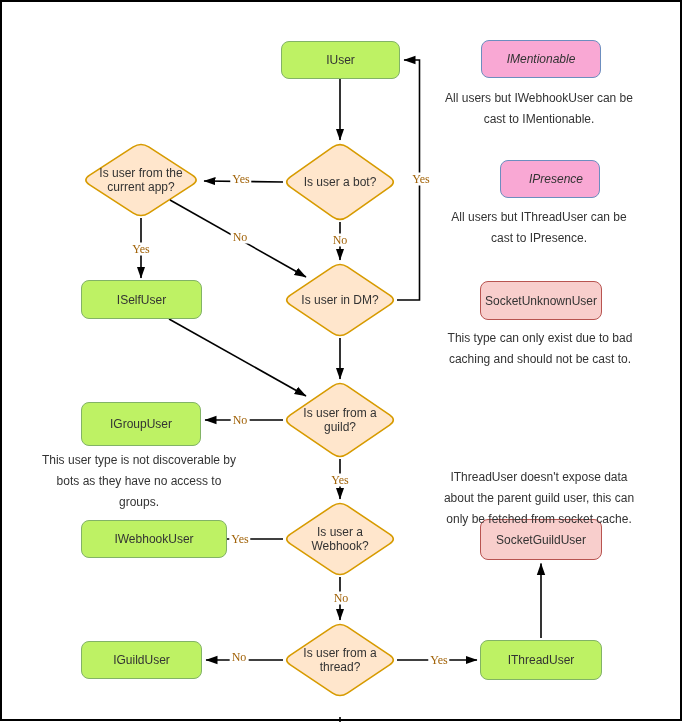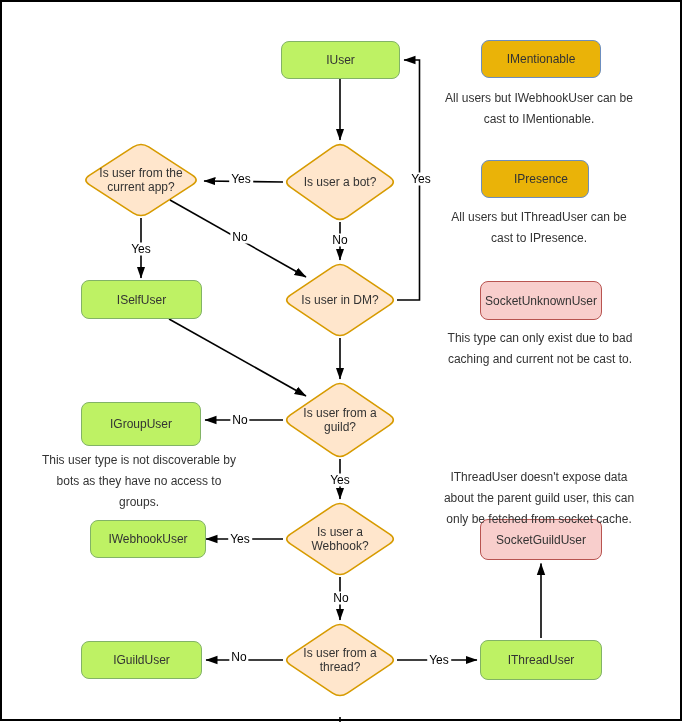--- a/index.html
+++ b/index.html
@@ -10,31 +10,31 @@
     color:#333;
   }
   svg.layer { position:absolute; left:0; top:0; }
   .node {
     position:absolute; box-sizing:border-box;
     border-radius:8px; border:1.5px solid;
     display:flex; align-items:center; justify-content:center;
     font-size:12px; color:#333; text-align:center;
   }
   .node.green { background:#bef264; border-color:#82b366; }
-  .node.blue  { background:#eab308; border-color:#6c8ebf; }
+  .node.blue  { background:#f9a8d4; border-color:#6c8ebf;font-style:italic; }
   .node.red   { background:#f8cecc; border-color:#b85450; }
   .dlabel {
     position:absolute; transform:translate(-50%,-50%);
     text-align:center; font-size:12px; line-height:14px;
     color:#333; white-space:pre-line; width:120px; pointer-events:none;
   }
   .elabel {
     position:absolute; transform:translate(-50%,-50%);
     background:#ffffff; padding:0 2px;
-    font-size:12px; color:#000000; line-height:13px;
+    font-size:12px; color:#a16207; line-height:13px;font-family:Liberation Serif, serif;
   }
   .note {
     position:absolute; text-align:center;
     font-size:12px; line-height:21px; color:#333;
     white-space:pre-line;
   }
 </style>
 </head>
 <body>
 
@@ -71,25 +71,25 @@
       <line x1="340" y1="577" x2="340" y2="620" marker-end="url(#arw)"></line>
       <line x1="283" y1="660" x2="206" y2="660" marker-end="url(#arw)"></line>
       <line x1="397" y1="660" x2="477" y2="660" marker-end="url(#arw)"></line>
       <line x1="541" y1="638" x2="541" y2="563.5" marker-end="url(#arw)"></line>
       <line x1="340" y1="717" x2="340" y2="722"></line>
     </g>
   </svg>
 
   <div class="node green" style="left:281px;top:41px;width:119px;height:38px;">IUser</div>
   <div class="node blue" style="left:481px;top:40px;width:120px;height:38px;">IMentionable</div>
-  <div class="node blue" style="left:481px;top:160px;width:108px;height:38px;padding-left:12px;">IPresence</div>
+  <div class="node blue" style="left:500px;top:160px;width:100px;height:38px;padding-left:12px;">IPresence</div>
   <div class="node red" style="left:480px;top:281px;width:122px;height:39px;">SocketUnknownUser</div>
   <div class="node green" style="left:81px;top:280px;width:121px;height:39px;">ISelfUser</div>
   <div class="node green" style="left:81px;top:402px;width:120px;height:44px;">IGroupUser</div>
-  <div class="node green" style="left:90px;top:520px;width:116px;height:38px;">IWebhookUser</div>
+  <div class="node green" style="left:81px;top:520px;width:146px;height:38px;">IWebhookUser</div>
   <div class="node green" style="left:81px;top:641px;width:121px;height:38px;">IGuildUser</div>
   <div class="node red" style="left:480px;top:519px;width:122px;height:41px;text-align:center;">SocketGuildUser</div>
   <div class="node green" style="left:480px;top:640px;width:122px;height:40px;">IThreadUser</div>
 
   <div class="dlabel" style="left:340px;top:182px;">Is user a bot?</div>
   <div class="dlabel" style="left:141px;top:180px;">Is user from the
 current app?</div>
   <div class="dlabel" style="left:340px;top:300px;">Is user in DM?</div>
   <div class="dlabel" style="left:340px;top:420px;">Is user from a
 guild?</div>
@@ -108,20 +108,20 @@
   <div class="elabel" style="left:240px;top:539px;">Yes</div>
   <div class="elabel" style="left:341px;top:598px;">No</div>
   <div class="elabel" style="left:239px;top:657px;">No</div>
   <div class="elabel" style="left:439px;top:660px;">Yes</div>
 
   <div class="note" style="left:419px;top:88px;width:240px;">All users but IWebhookUser can be
 cast to IMentionable.</div>
   <div class="note" style="left:419px;top:207px;width:240px;">All users but IThreadUser can be
 cast to IPresence.</div>
   <div class="note" style="left:420px;top:328px;width:240px;">This type can only exist due to bad
-caching and current not be cast to.</div>
+caching and should not be cast to.</div>
   <div class="note" style="left:29px;top:450px;width:220px;">This user type is not discoverable by
 bots as they have no access to
 groups.</div>
   <div class="note" style="left:424px;top:467px;width:230px;">IThreadUser doesn't expose data
 about the parent guild user, this can
 only be fetched from socket cache.</div>
 </div>
 
 </body></html>

